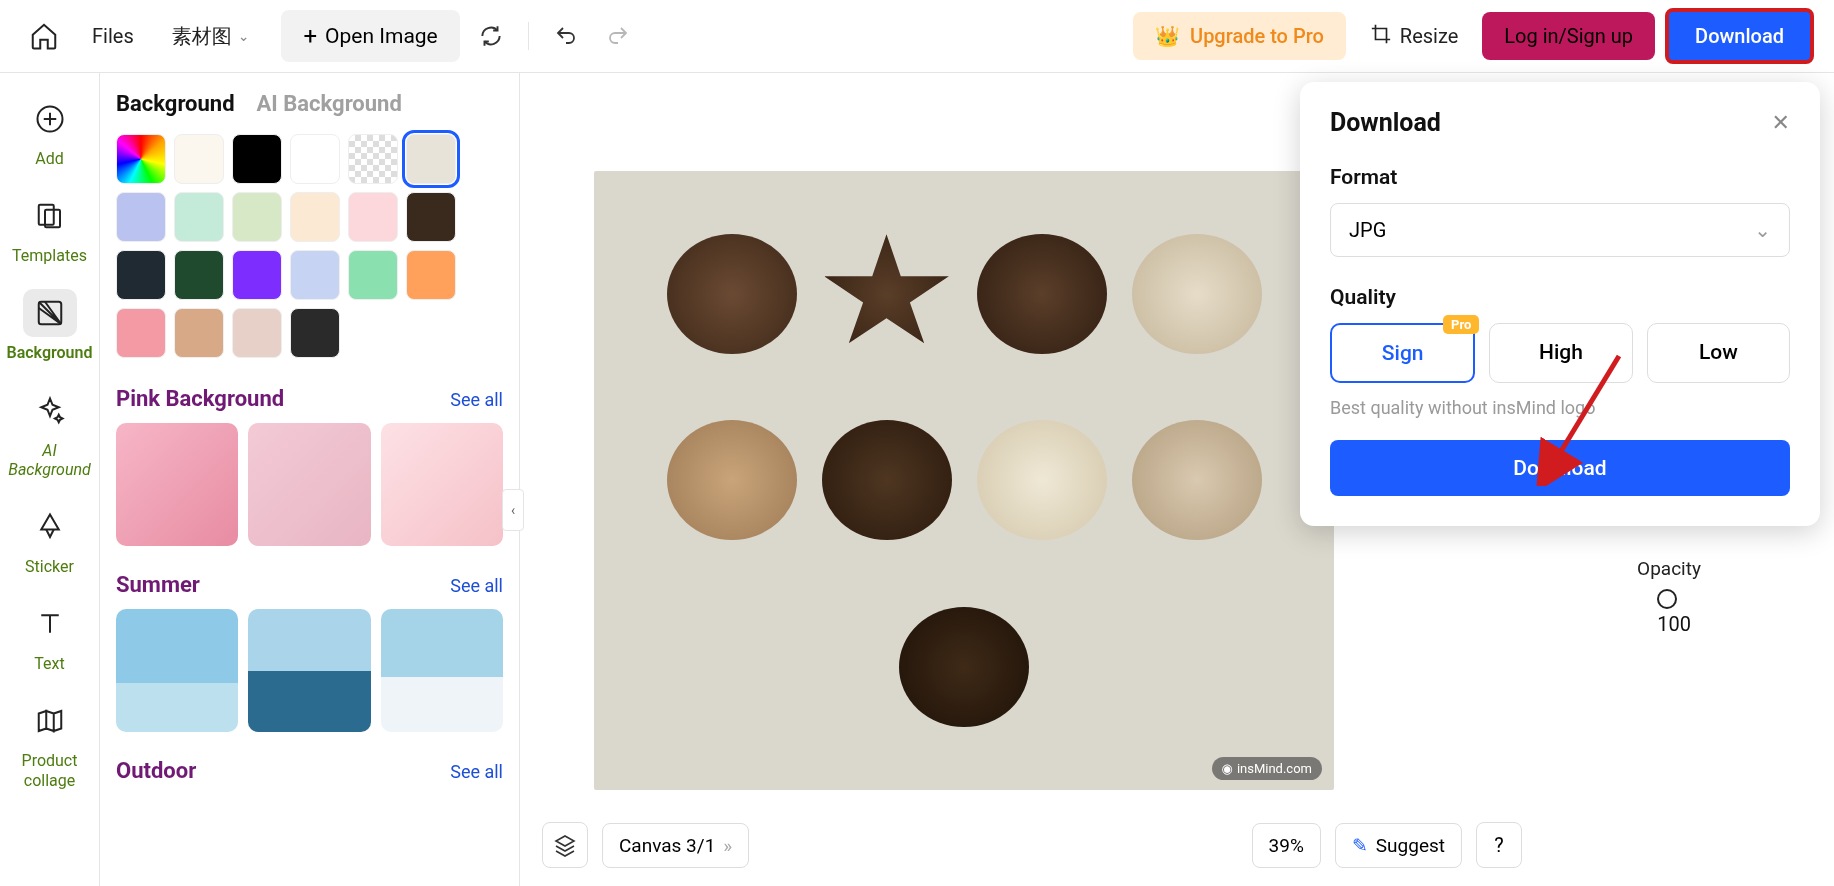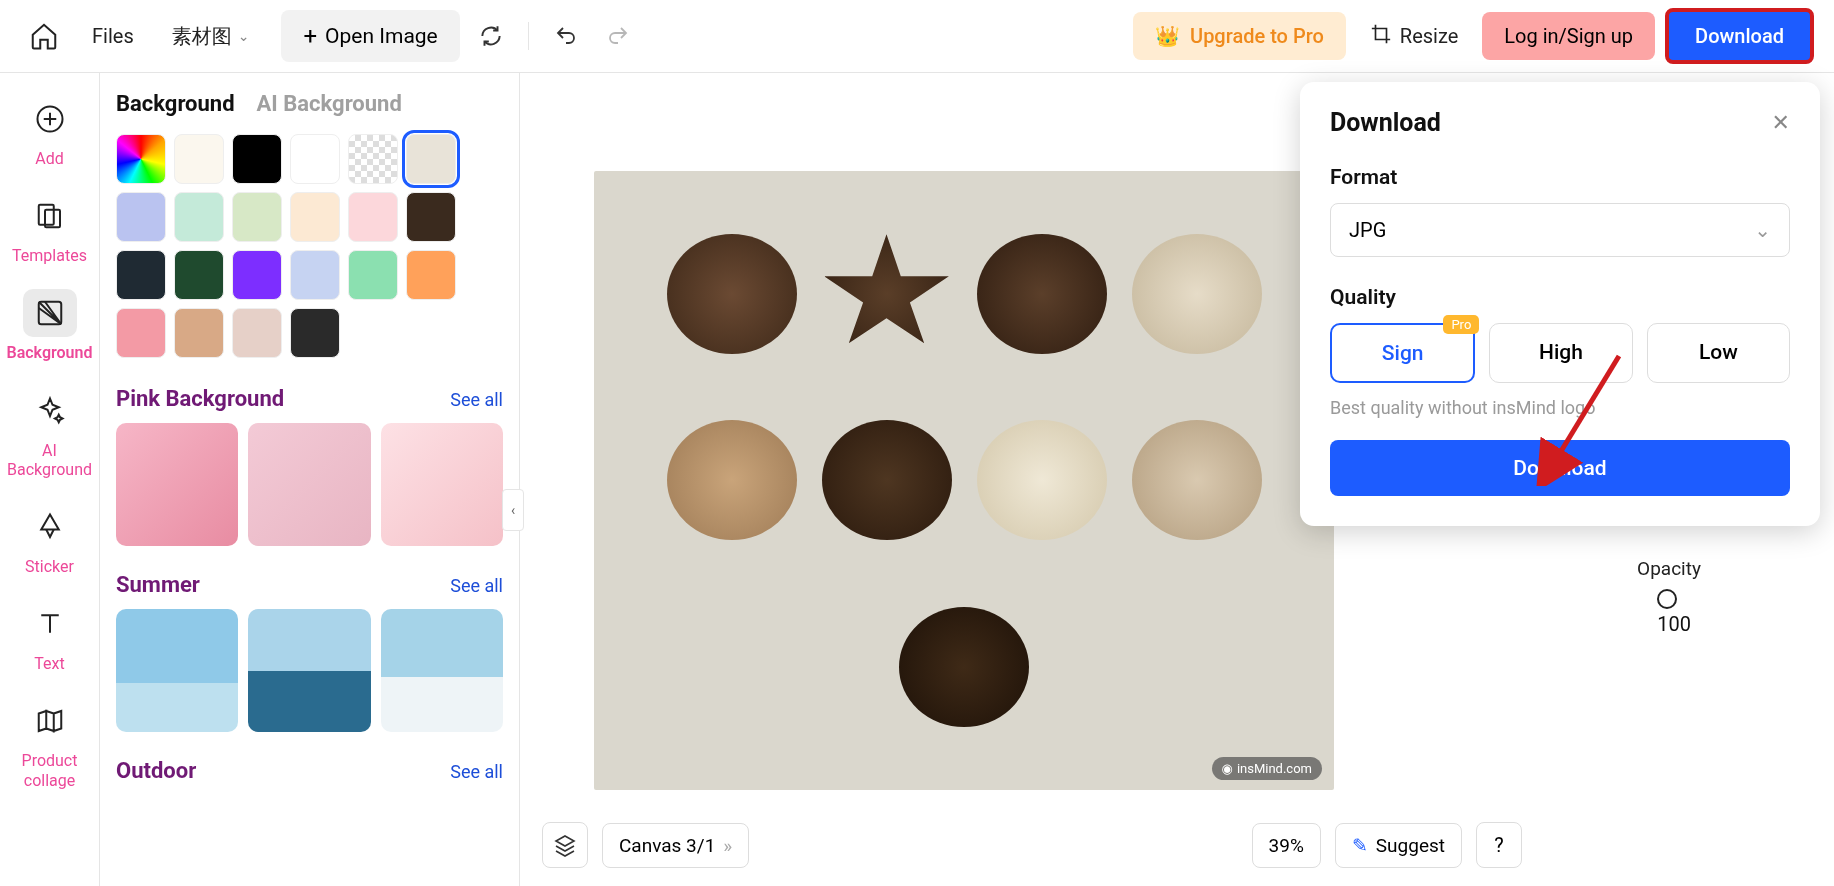--- a/index.html
+++ b/index.html
@@ -8,26 +8,26 @@
 
 .top-bar { height: 73px; border-bottom: 1px solid #e5e5e5; display: flex; align-items: center; padding: 0 20px; gap: 10px; }
 .home-icon { width: 48px; height: 48px; display: flex; align-items: center; justify-content: center; cursor: pointer; }
 .top-item { padding: 8px 14px; font-size: 20px; color: #222; cursor: pointer; display: flex; align-items: center; gap: 6px; }
 .open-image-btn { background: #f2f2f2; border-radius: 8px; padding: 12px 22px; font-size: 21px; display: flex; align-items: center; gap: 8px; cursor: pointer; margin-left: 8px; }
 .toolbar-icon-btn { width: 42px; height: 42px; display: flex; align-items: center; justify-content: center; cursor: pointer; color: #333; }
 .toolbar-sep { width: 1px; height: 28px; background: #e5e5e5; margin: 0 6px; }
 .spacer { flex: 1; }
 .upgrade-btn { background: #ffecd2; color: #ef8a1c; font-size: 20px; padding: 12px 22px; border-radius: 8px; display: flex; align-items: center; gap: 10px; cursor: pointer; font-weight: 500; }
 .resize-btn { font-size: 20px; color: #222; display: flex; align-items: center; gap: 8px; cursor: pointer; padding: 8px 14px; }
-.login-btn { background: #fca5a5; border-radius: 8px; padding: 12px 22px; font-size: 20px; cursor: pointer; }
+.login-btn { background: #be185d; border-radius: 8px; padding: 12px 22px; font-size: 20px; cursor: pointer; }
 .download-top-btn { background: #1d5cff; color: #fff; border-radius: 8px; padding: 12px 26px; font-size: 20px; cursor: pointer; font-weight: 500; border: 4px solid #d01c1f; }
 
 
 .left-rail { position: absolute; left: 0; top: 73px; width: 100px; height: 813px; border-right: 1px solid #e5e5e5; display: flex; flex-direction: column; align-items: center; padding-top: 14px; gap: 8px; }
-.rail-item { width: 88px; display: flex; flex-direction: column; align-items: center; gap: 6px; padding: 8px 0; cursor: pointer; font-size: 16px; color: #ec4899; text-align: center; line-height: 1.2; }
+.rail-item { width: 88px; display: flex; flex-direction: column; align-items: center; gap: 6px; padding: 8px 0; cursor: pointer; font-size: 16px; color: #4d7c0f; text-align: center; line-height: 1.2; }
 .rail-item.active .rail-icon-box { background: #eaeaea; }
 .rail-icon-box { width: 54px; height: 48px; border-radius: 10px; display: flex; align-items: center; justify-content: center; }
 
 
 .left-panel { position: absolute; left: 100px; top: 73px; width: 420px; height: 813px; border-right: 1px solid #e5e5e5; overflow-y: auto; padding: 18px 16px; }
 .tab-row { display: flex; gap: 22px; margin-bottom: 18px; }
 .tab { font-size: 22px; font-weight: 700; color: #a0a0a0; cursor: pointer; }
 .tab.active { color: #111; }
 .swatch-grid { display: flex; flex-wrap: wrap; gap: 8px; margin-bottom: 28px; }
 .swatch { width: 50px; height: 50px; border-radius: 8px; cursor: pointer; border: 1px solid #eee; }
@@ -70,21 +70,21 @@
 
 .download-pop { position: absolute; top: 82px; right: 14px; width: 520px; background: #fff; border-radius: 14px; box-shadow: 0 6px 28px rgba(0,0,0,.18); padding: 26px 30px 30px; }
 .dl-head { display: flex; justify-content: space-between; align-items: center; margin-bottom: 28px; }
 .dl-title { font-size: 25px; font-weight: 700; color: #111; }
 .dl-close { cursor: pointer; color: #888; font-size: 22px; }
 .dl-label { font-size: 21px; font-weight: 600; color: #111; margin-bottom: 14px; }
 .dl-select { border: 1px solid #ddd; border-radius: 8px; padding: 14px 18px; font-size: 20px; display: flex; justify-content: space-between; align-items: center; cursor: pointer; margin-bottom: 28px; }
 .quality-row { display: flex; gap: 14px; margin-bottom: 14px; }
 .q-btn { flex: 1; border: 1px solid #ddd; border-radius: 10px; padding: 16px 0; font-size: 21px; text-align: center; cursor: pointer; position: relative; font-weight: 500; }
 .q-btn.selected { border: 2px solid #1d5cff; color: #1d5cff; }
-.pro-badge { position: absolute; top: -10px; right: -6px; background: #ffb82e; color: #fff; font-size: 13px; padding: 2px 8px; border-radius: 5px; font-weight: 400; }
+.pro-badge { position: absolute; top: -10px; right: -6px; background: #ffb82e; color: #fff; font-size: 13px; padding: 2px 8px; border-radius: 5px; font-weight: 700; }
 .q-note { font-size: 18px; color: #9a9a9a; margin-bottom: 22px; }
 .dl-action { background: #1d5cff; color: #fff; font-size: 21px; padding: 16px 0; text-align: center; border-radius: 8px; cursor: pointer; font-weight: 500; }
 
 
 .annot-arrow { position: absolute; top: 346px; right: 200px; width: 100px; height: 140px; pointer-events: none; }
 </style>
 </head>
 <body>
 
 <div class="top-bar">
@@ -161,21 +161,21 @@
         </svg>
       </div>
     <span style="font-weight:600;">Background</span>
   </div>
   <div class="rail-item">
     <div class="rail-icon-box">
         <svg width="30" height="30" viewBox="0 0 24 24" fill="none" stroke="#222" stroke-width="1.6">
           <path d="M12 2l2 5 5 2-5 2-2 5-2-5-5-2 5-2zM19 15l1 2 2 1-2 1-1 2-1-2-2-1 2-1z"></path>
         </svg>
       </div>
-    <span style="white-space:pre-line;">AI
+    <span style="white-space:pre-line;font-style:italic;">AI
 Background</span>
   </div>
   <div class="rail-item">
     <div class="rail-icon-box">
         <svg width="30" height="30" viewBox="0 0 24 24" fill="none" stroke="#222" stroke-width="1.6">
           <path d="M12 2l7 12H5z"></path>
           <path d="M9 14l3 6 3-6"></path>
         </svg>
       </div>
     <span>Sticker</span>

